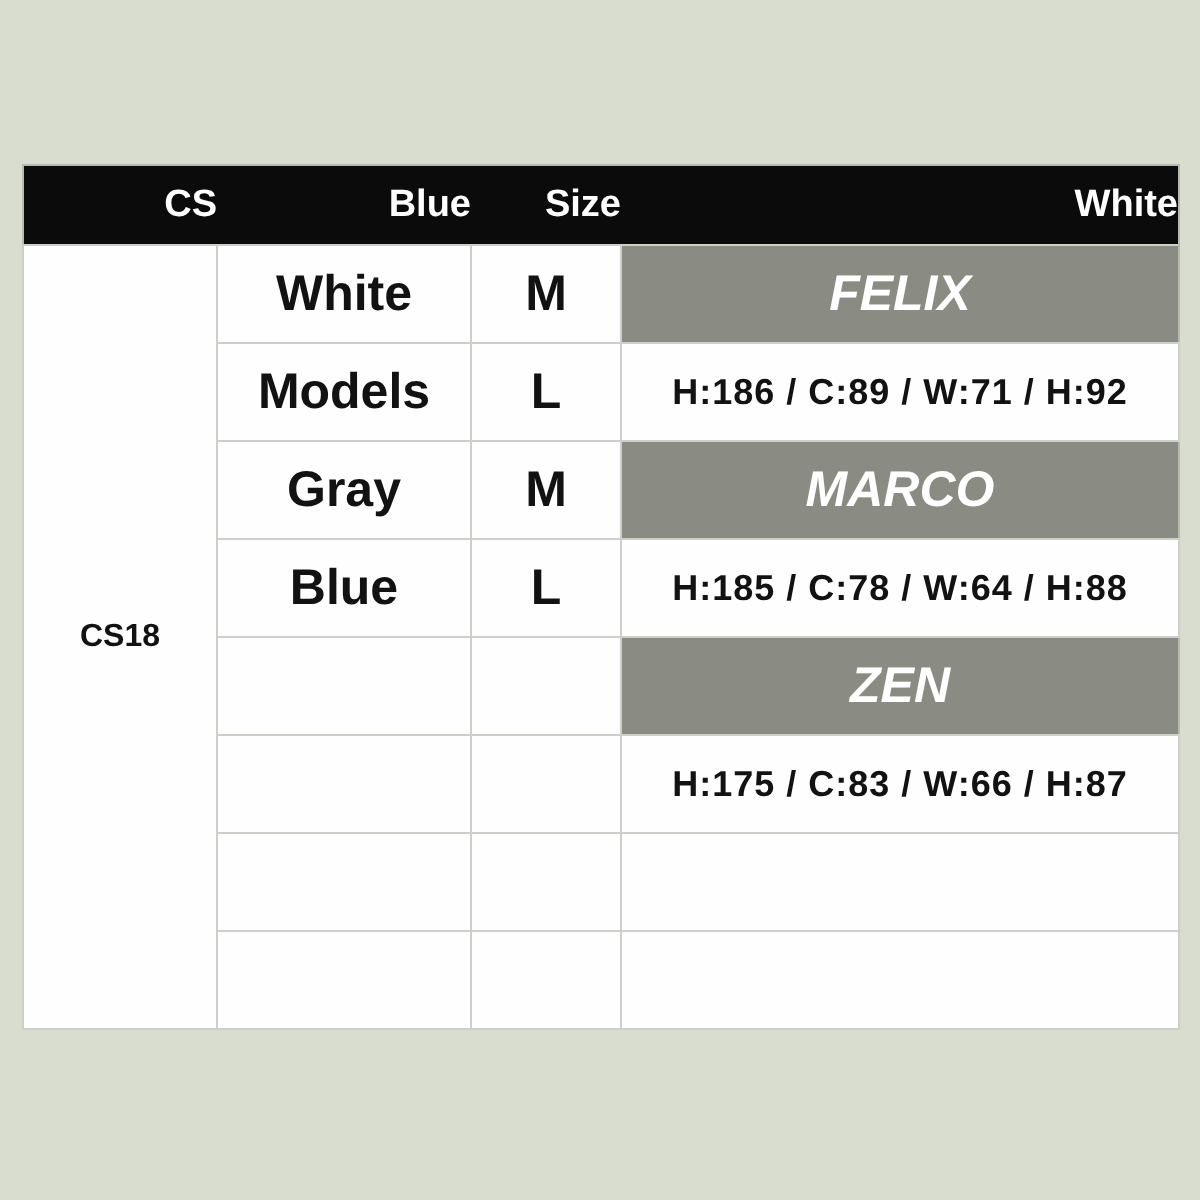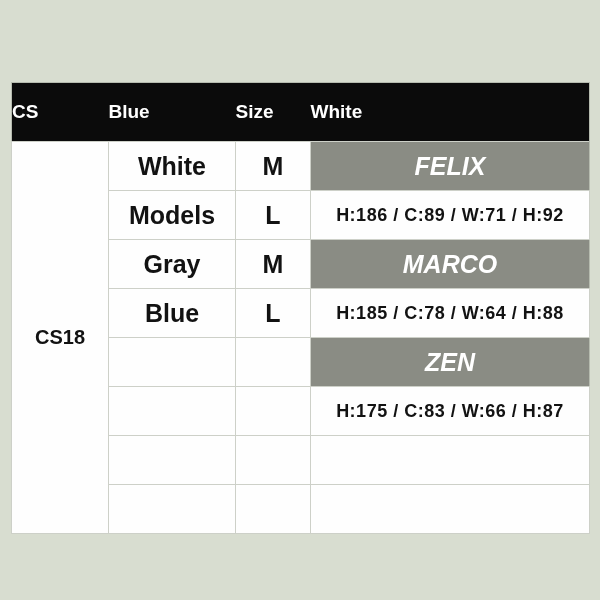--- a/index.html
+++ b/index.html
@@ -23,42 +23,42 @@
     border: 1px solid #b6bbaf;
   }
   col.c-cs     { width: 97px; }
   col.c-color  { width: 127px; }
   col.c-size   { width: 75px; }
   col.c-models { width: 279px; }
 
   thead th {
     background: #0b0b0b;
     color: #ffffff;
-    height: 59px;
+    height: 40px;
     font-size: 19px;
     font-weight: bold;
-    text-align: left;
+    text-align: right;
     vertical-align: middle;
     border: none;
   }
   tbody td {
     height: 49px;
     border: 1px solid #cdd0c8;
     font-size: 25px;
     font-weight: bold;
     text-align: center;
     vertical-align: middle;
     color: #121212;
     background: #fefefe;
     overflow: hidden;
     white-space: nowrap;
   }
   tbody td.cs-cell {
     background: #fefefe;
-    font-size: 20px;
+    font-size: 16px;
   }
   tbody td.models-cell.specs { font-size: 18px; letter-spacing: 0.5px; margin-top: 39px; }
   tbody td.models-cell.band {
     background: #8a8c84;
     color: #ffffff;
     border-color: #8a8c84;
     border-top-color: #cdd0c8;
     border-bottom-color: #cdd0c8;
     border-left-color: #cdd0c8;
     border-right-color: #b6bbaf;

